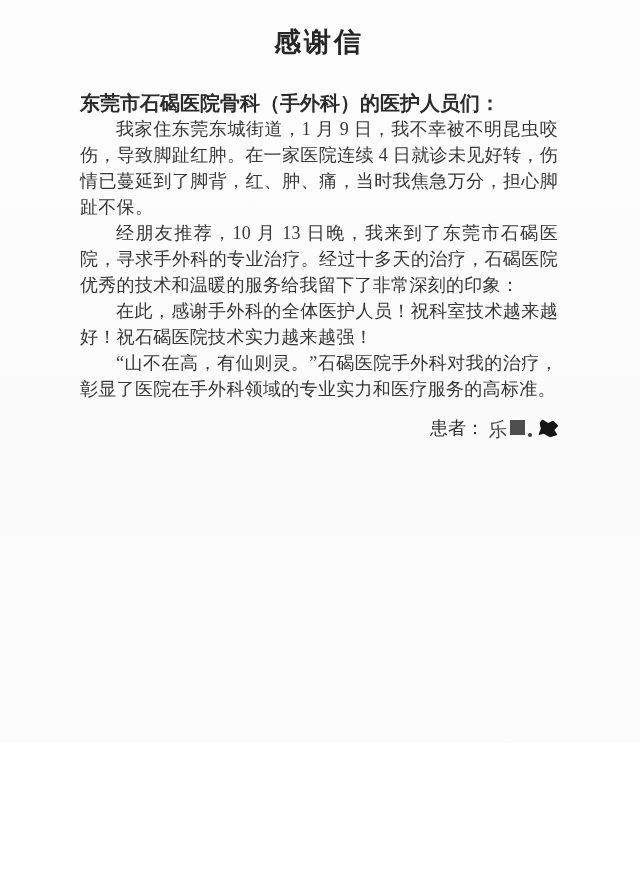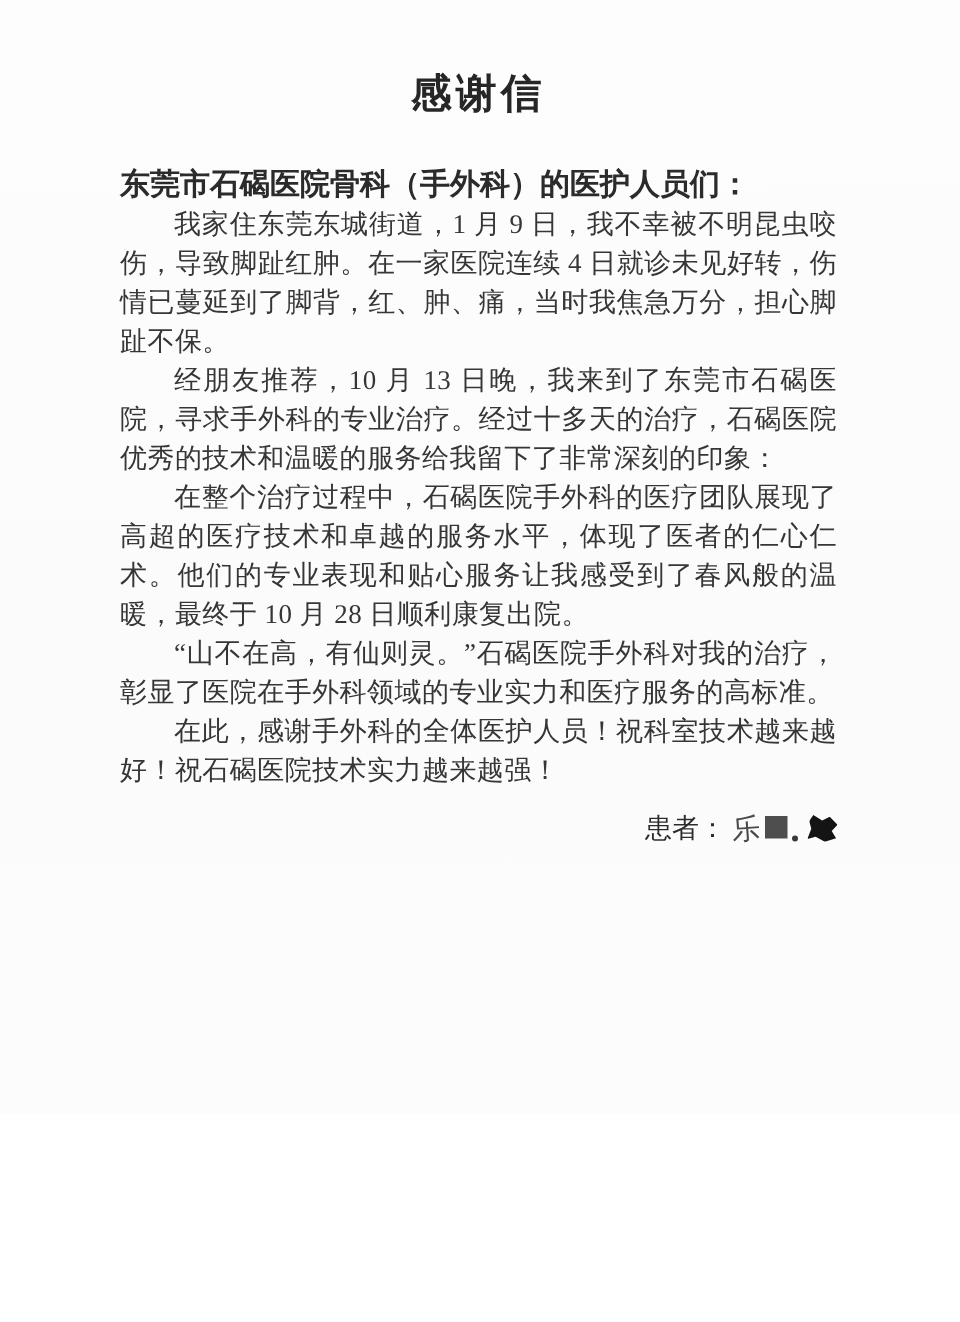--- a/index.html
+++ b/index.html
@@ -6,21 +6,21 @@
     margin: 0;
     padding: 0;
     background: #ffffff;
   }
   .page {
     position: relative;
     width: 640px;
     height: 743px;
     box-sizing: border-box;
     background: linear-gradient(180deg, #fdfdfd 0%, #fbfbfb 60%, #fcfcfc 100%);
-    padding: 44px 82px 0 80px;
+    padding: 24px 82px 0 80px;
     font-family: "Liberation Serif", "DejaVu Serif", serif;
     color: #343434;
     overflow: hidden;
   }
   .title {
     margin: 0 0 30px 0;
     text-align: center;
     font-size: 27px;
     font-weight: bold;
     letter-spacing: 3px;
@@ -101,25 +101,24 @@
     <h1 class="title">感谢信</h1>
 
     <p class="salutation">东莞市石碣医院骨科（手外科）的医护人员们：</p>
 
     <p class="para">我家住东莞东城街道，1 月 9 日，我不幸被不明昆虫咬伤，导致脚趾红肿。在一家医院连续 4 日就诊未见好转，伤情已蔓延到了脚背，红、肿、痛，当时我焦急万分，担心脚趾不保。</p>
 
     <p class="para">经朋友推荐，10 月 13 日晚，我来到了东莞市石碣医院，寻求手外科的专业治疗。经过十多天的治疗，石碣医院优秀的技术和温暖的服务给我留下了非常深刻的印象：</p>
 
 
 
-    <p class="para">在整个治疗过程中，石碣医院手外科的医疗团队展现了高超的医疗技术和卓越的服务水平，体现了医者的仁心仁术。他们的专业表现和贴心服务让我感受到了春风般的温暖，最终于 10 月 28 日顺利康复出院。</p>
+
+    <p class="para">在此，感谢手外科的全体医护人员！祝科室技术越来越好！祝石碣医院技术实力越来越强！</p>
 
     <p class="para">“山不在高，有仙则灵。”石碣医院手外科对我的治疗，彰显了医院在手外科领域的专业实力和医疗服务的高标准。</p>
-
-    <p class="para">在此，感谢手外科的全体医护人员！祝科室技术越来越好！祝石碣医院技术实力越来越强！</p>
 
     <div class="signature">
       <span class="sig-label">患者：</span><span class="sig-name">
           <span class="sig-fragment">乐</span>
           <span class="redact-1"></span>
           <span class="sig-dot"></span>
           <span class="redact-2"></span>
         </span>
     </div>
 

